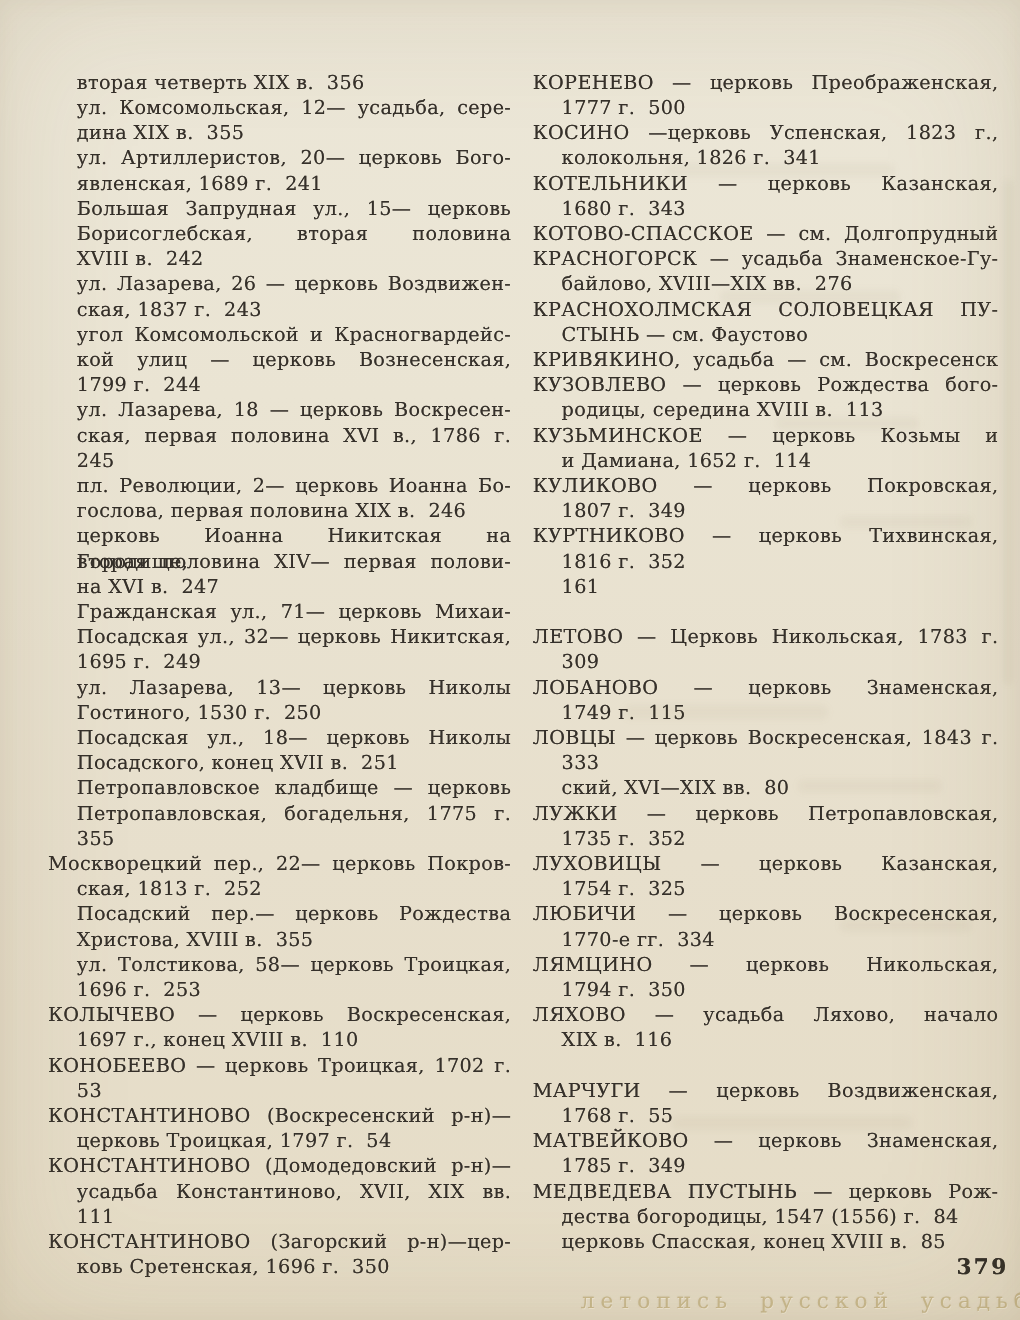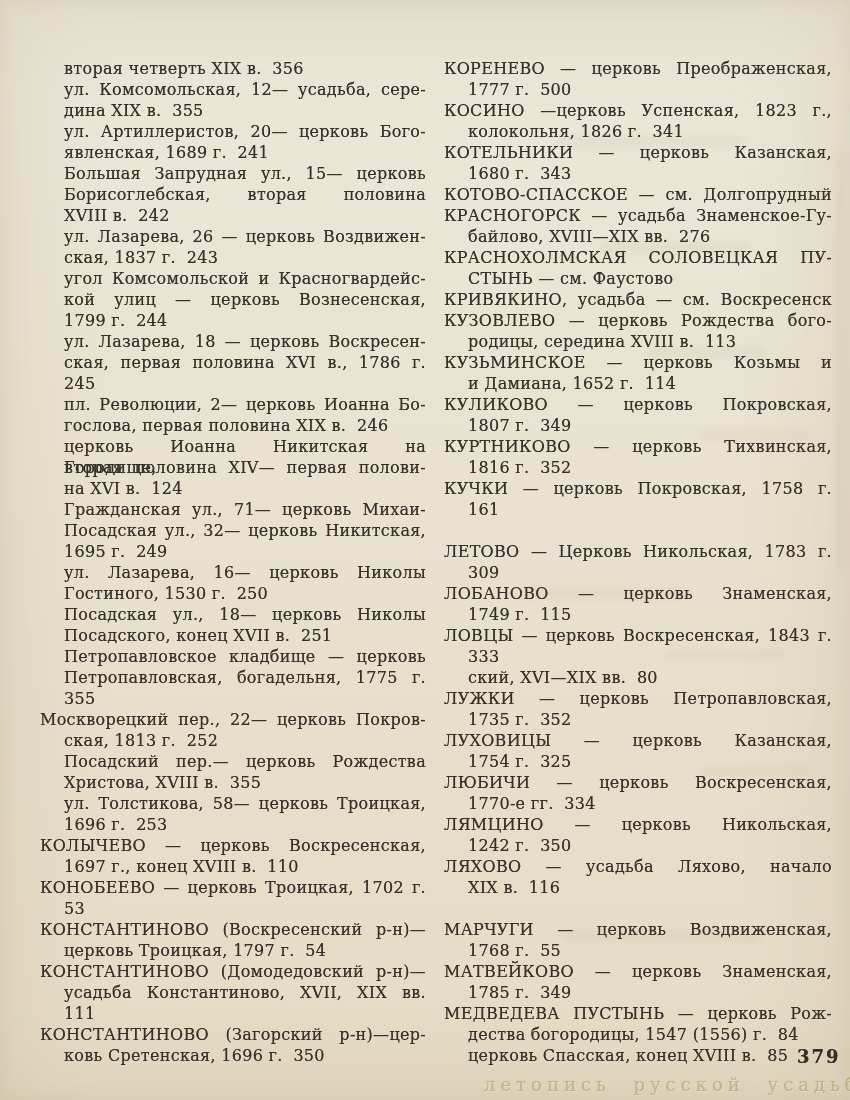--- a/index.html
+++ b/index.html
@@ -62,25 +62,25 @@
       <div class="ln i1 just">угол Комсомольской и Красногвардейс-</div>
       <div class="ln i1 just">кой улиц — церковь Вознесенская,</div>
       <div class="ln i1">1799 г.  244</div>
       <div class="ln i1 just">ул. Лазарева, 18 — церковь Воскресен-</div>
       <div class="ln i1 just">ская, первая половина XVI в., 1786 г.</div>
       <div class="ln i1">245</div>
       <div class="ln i1 just">пл. Революции, 2— церковь Иоанна Бо-</div>
       <div class="ln i1">гослова, первая половина XIX в.  246</div>
       <div class="ln i1 just">церковь Иоанна Никитская на Городище,</div>
       <div class="ln i1 just">вторая половина XIV— первая полови-</div>
-      <div class="ln i1">на XVI в.  124</div>
+      <div class="ln i1">на XVI в.  247</div>
       <div class="ln i1 just">Гражданская ул., 71— церковь Михаи-</div>
       <div class="ln i1 just">Посадская ул., 32— церковь Никитская,</div>
       <div class="ln i1">1695 г.  249</div>
-      <div class="ln i1 just">ул. Лазарева, 16— церковь Николы</div>
+      <div class="ln i1 just">ул. Лазарева, 13— церковь Николы</div>
       <div class="ln i1">Гостиного, 1530 г.  250</div>
       <div class="ln i1 just">Посадская ул., 18— церковь Николы</div>
       <div class="ln i1">Посадского, конец XVII в.  251</div>
       <div class="ln i1 just">Петропавловское кладбище — церковь</div>
       <div class="ln i1 just">Петропавловская, богадельня, 1775 г.</div>
       <div class="ln i1">355</div>
       <div class="ln just">Москворецкий пер., 22— церковь Покров-</div>
       <div class="ln i1">ская, 1813 г.  252</div>
       <div class="ln i1 just">Посадский пер.— церковь Рождества</div>
       <div class="ln i1">Христова, XVIII в.  355</div>
@@ -112,38 +112,37 @@
       <div class="ln i1">СТЫНЬ — см. Фаустово</div>
       <div class="ln just">КРИВЯКИНО, усадьба — см. Воскресенск</div>
       <div class="ln just">КУЗОВЛЕВО — церковь Рождества бого-</div>
       <div class="ln i1">родицы, середина XVIII в.  113</div>
       <div class="ln just">КУЗЬМИНСКОЕ — церковь Козьмы и</div>
       <div class="ln i1">и Дамиана, 1652 г.  114</div>
       <div class="ln just">КУЛИКОВО — церковь Покровская,</div>
       <div class="ln i1">1807 г.  349</div>
       <div class="ln just">КУРТНИКОВО — церковь Тихвинская,</div>
       <div class="ln i1">1816 г.  352</div>
-      <div class="ln just">КУЧКИ — церковь Покровская, 1758 г.</div>
       <div class="ln i1">161</div>
       <div class="ln"></div>
       <div class="ln just">ЛЕТОВО — Церковь Никольская, 1783 г.</div>
       <div class="ln i1">309</div>
       <div class="ln just">ЛОБАНОВО — церковь Знаменская,</div>
       <div class="ln i1">1749 г.  115</div>
       <div class="ln just">ЛОВЦЫ — церковь Воскресенская, 1843 г.</div>
       <div class="ln i1">333</div>
       <div class="ln i1">ский, XVI—XIX вв.  80</div>
       <div class="ln just">ЛУЖКИ — церковь Петропавловская,</div>
       <div class="ln i1">1735 г.  352</div>
       <div class="ln just">ЛУХОВИЦЫ — церковь Казанская,</div>
       <div class="ln i1">1754 г.  325</div>
       <div class="ln just">ЛЮБИЧИ — церковь Воскресенская,</div>
       <div class="ln i1">1770-е гг.  334</div>
       <div class="ln just">ЛЯМЦИНО — церковь Никольская,</div>
-      <div class="ln i1">1242 г.  350</div>
+      <div class="ln i1">1794 г.  350</div>
       <div class="ln just">ЛЯХОВО — усадьба Ляхово, начало</div>
       <div class="ln i1">XIX в.  116</div>
       <div class="ln"></div>
       <div class="ln just">МАРЧУГИ — церковь Воздвиженская,</div>
       <div class="ln i1">1768 г.  55</div>
       <div class="ln just">МАТВЕЙКОВО — церковь Знаменская,</div>
       <div class="ln i1">1785 г.  349</div>
       <div class="ln just">МЕДВЕДЕВА ПУСТЫНЬ — церковь Рож-</div>
       <div class="ln i1">дества богородицы, 1547 (1556) г.  84</div>
       <div class="ln i1">церковь Спасская, конец XVIII в.  85</div>

